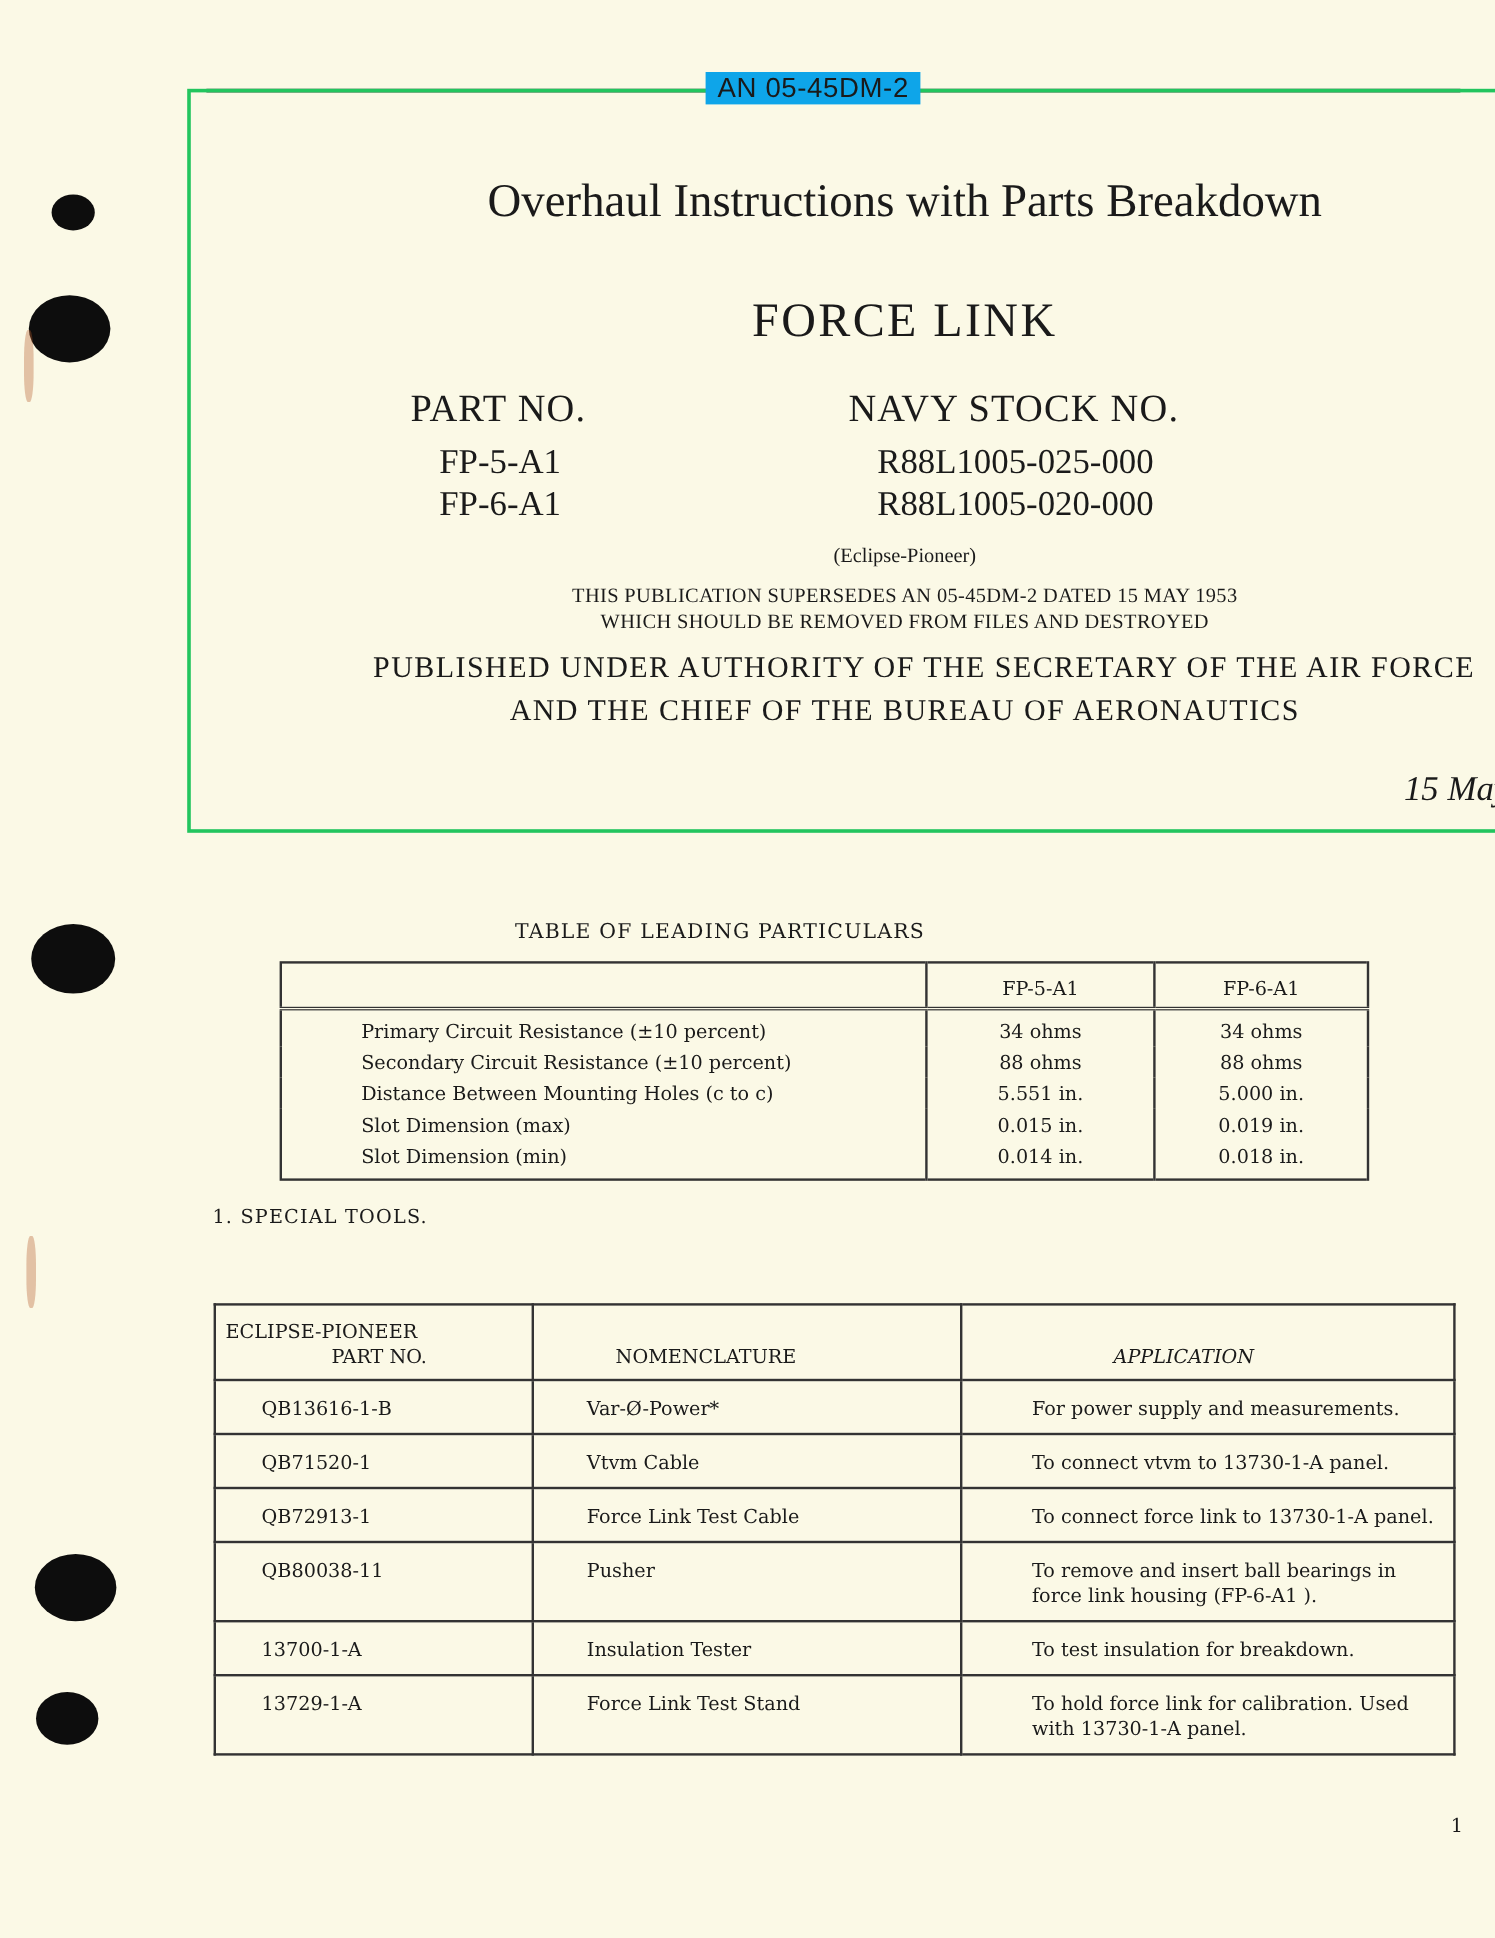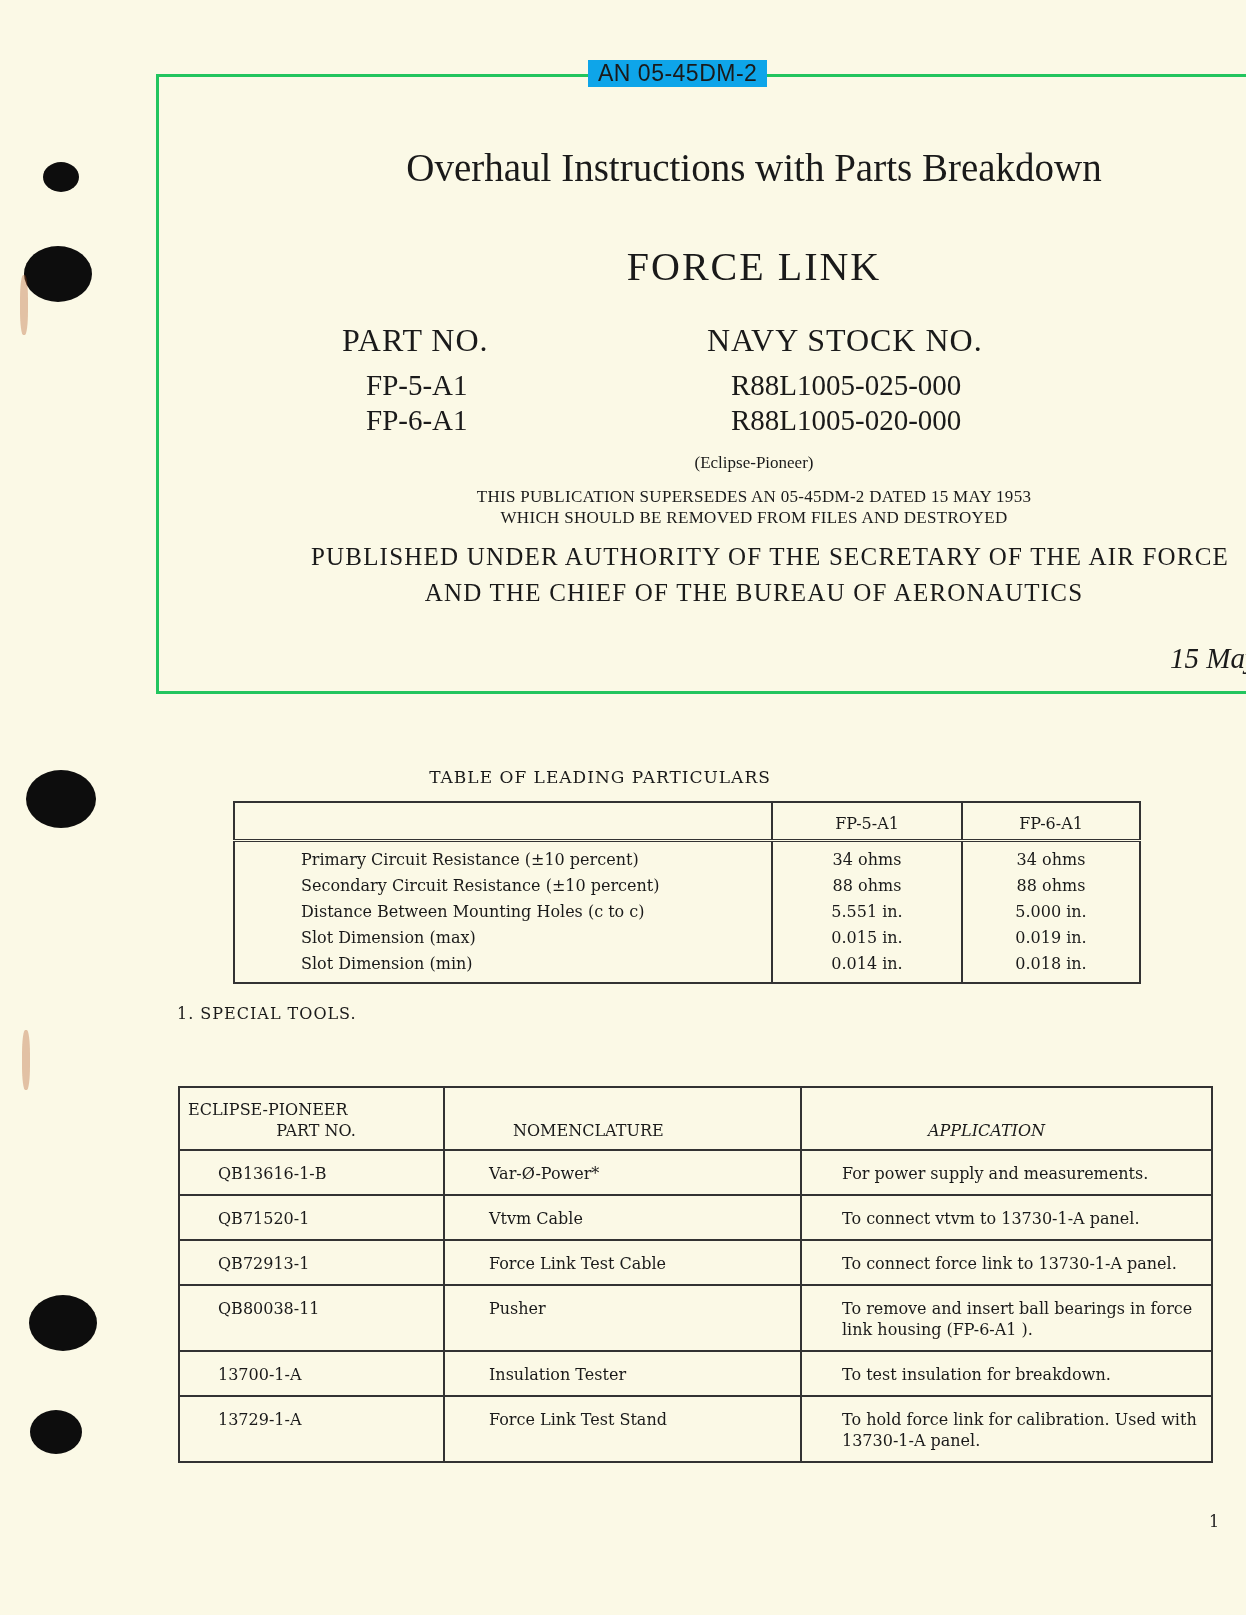--- a/index.html
+++ b/index.html
@@ -94,21 +94,21 @@
     font-family: "DejaVu Serif", serif; font-size: 16px;
     border: 2px solid #333;
   }
   .tools th, .tools td {
     border: 2px solid #333; font-weight: normal; vertical-align: top;
     text-align: left; line-height: 21px;
   }
   .tools thead th { vertical-align: bottom; padding-bottom: 8px; height: 52px; }
   .tools .c1 { width: 224px; padding-left: 10px; }
   .tools .c2 { width: 286px; padding-left: 44px; }
-  .tools .c3 { padding-left: 40px; }
+  .tools .c3 { padding-left: 58px; }
   .tools thead .c1 { text-align: center; padding-left: 0; padding-right: 11px; }
   .tools thead .c2 { padding-left: 68px; }
   .tools thead .c3 { text-align: center; padding-left: 0; padding-right: 40px; font-style: italic; }
   .tools tbody td { padding-top: 12px; padding-bottom: 10px; }
   .tools tbody td.c1 { padding-left: 38px; }
   .page-number {
     position: absolute; top: 1512px; left: 1209px;
     font-family: "DejaVu Serif", serif; font-size: 16px;
   }
 </style>

